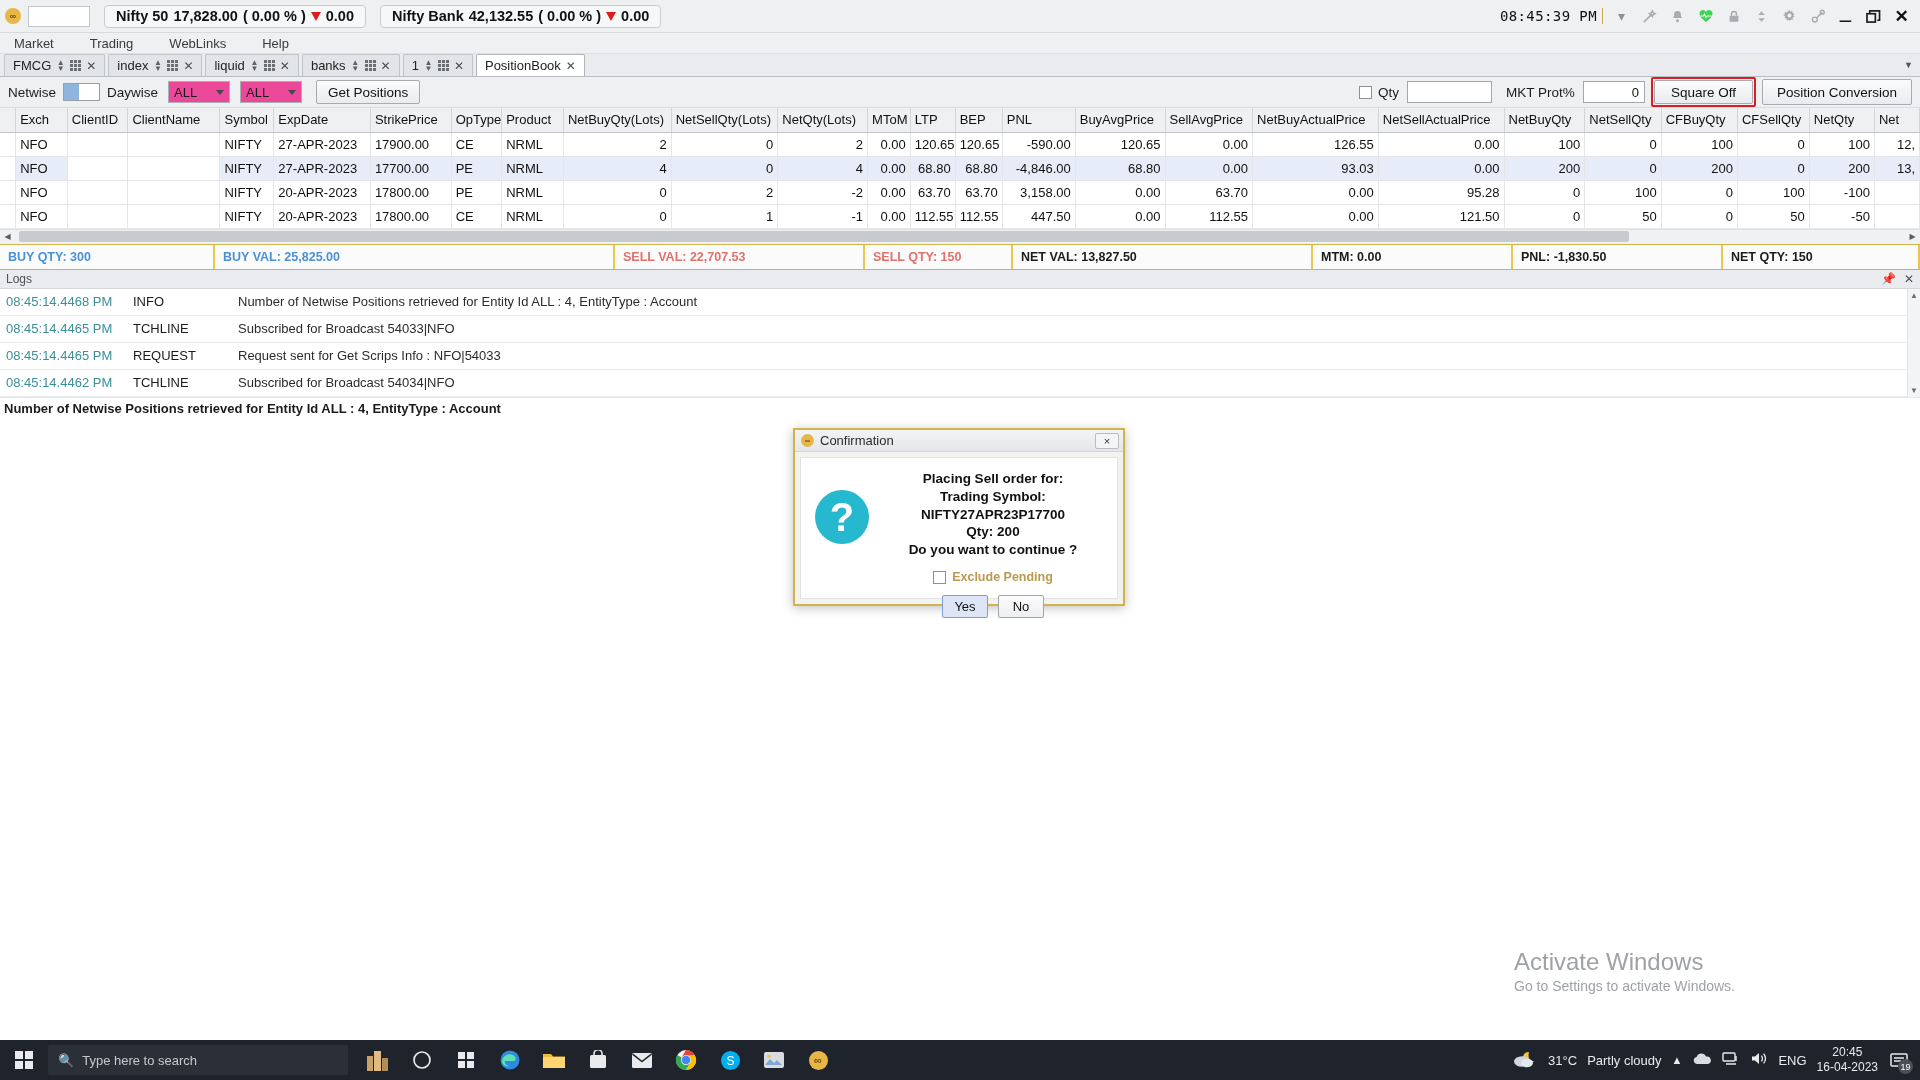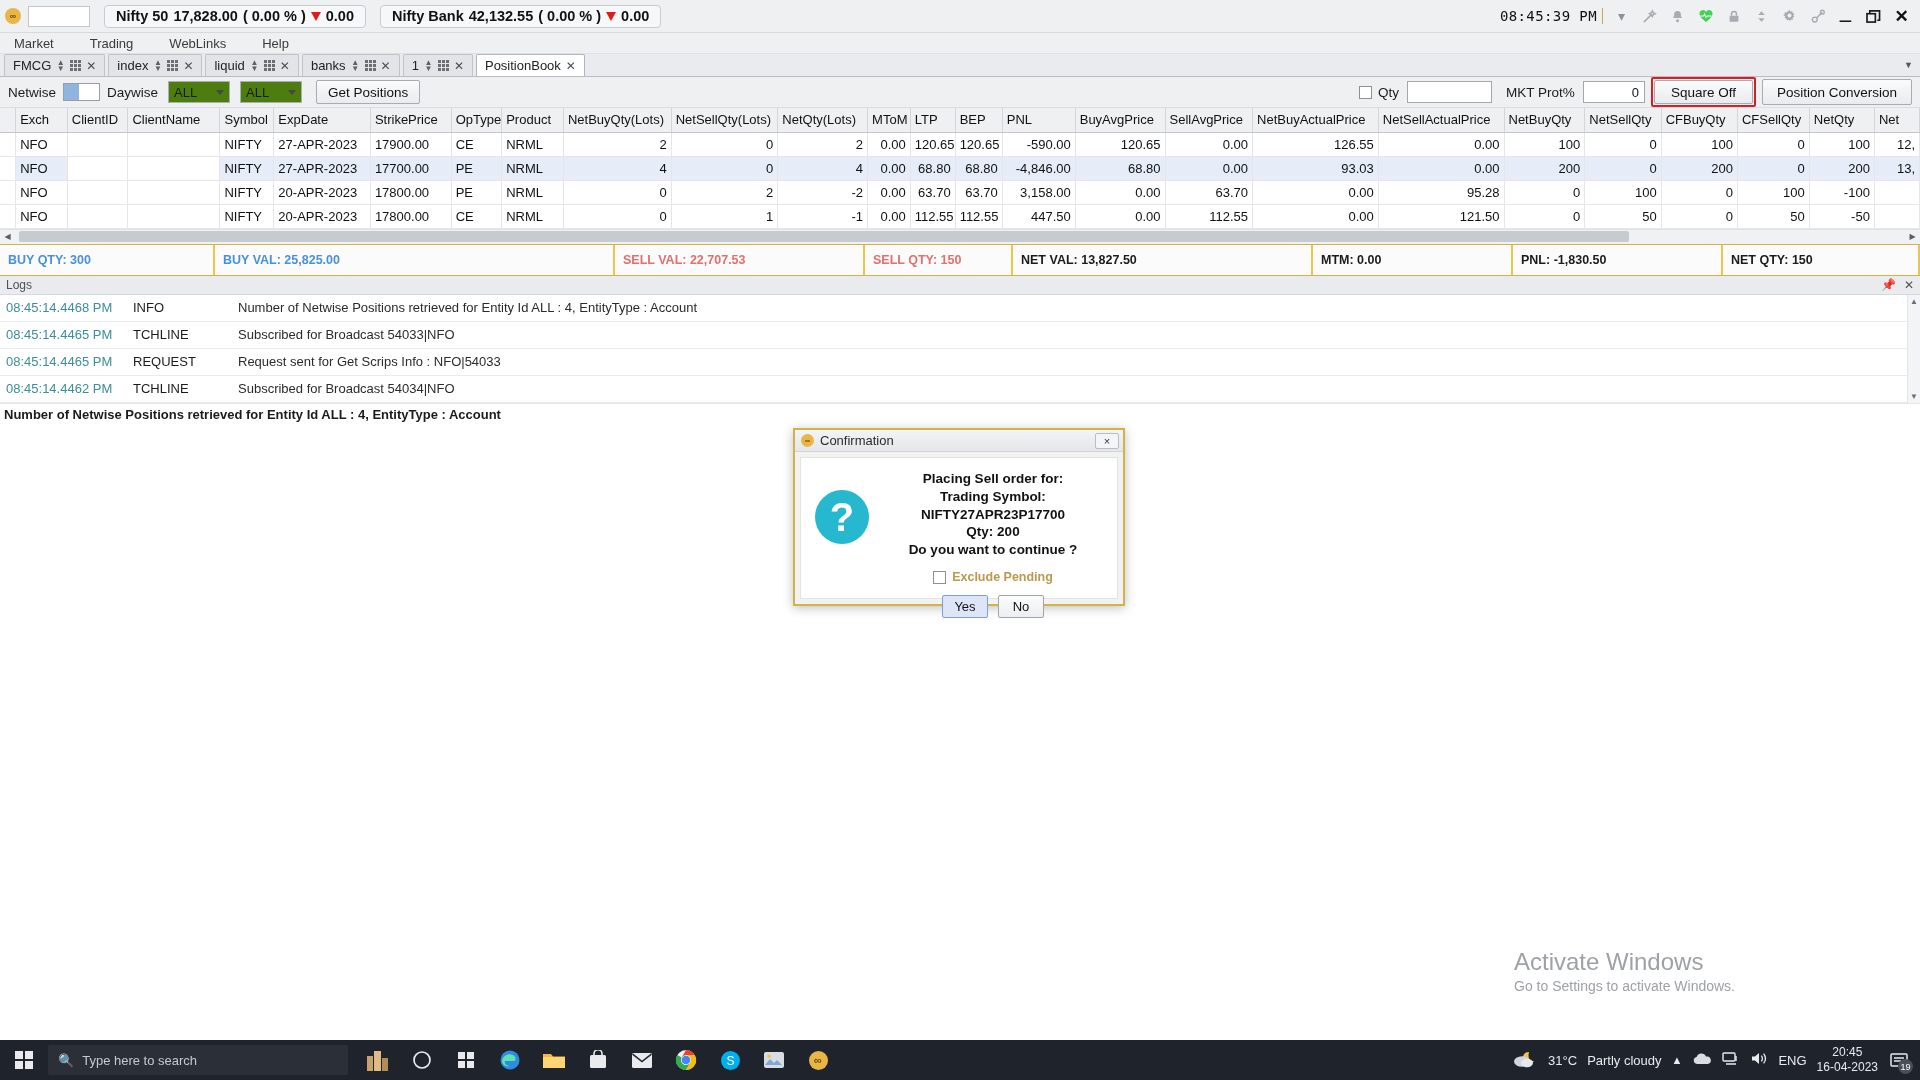--- a/index.html
+++ b/index.html
@@ -114,21 +114,21 @@
     border-bottom: 1px solid #dcdee2;
   }
   .lbl { font-size: 13.5px; color: #1b1b1b; }
   .toggle-sw {
     width: 37px; height: 18px; background: #fff;
     border: 1px solid #9a9da2; margin: 0 7px;
     display: flex; align-items: stretch;
   }
   .toggle-knob { width: 15px; background: #8fb4de; }
   .sel {
-    width: 62px; height: 22px; background: #4d7c0f;
+    width: 62px; height: 22px; background: #ec4899;
     border: 1px solid #acafb4; margin-left: 10px;
     display: flex; align-items: center;
     padding: 0 5px; font-size: 13px; color: #1b1b1b;
     position: relative;
   }
   .sel .caret {
     margin-left: auto; width: 0; height: 0;
     border-left: 4px solid transparent;
     border-right: 4px solid transparent;
     border-top: 5px solid #44474c;
@@ -192,21 +192,21 @@
   }
   .hs-arrow { width: 15px; text-align: center; font-size: 8px; color: #5a5d62; }
   .hs-track { flex: 1; height: 11px; background: #f0f1f3; position: relative; }
   .hs-thumb {
     position: absolute; left: 4px; top: 0;
     width: 1610px; height: 11px; background: #c7cacf; border-radius: 2px;
   }
 
   
   .summary {
-    height: 32px; display: flex; align-items: stretch;
+    height: 26px; display: flex; align-items: stretch;
     background: #fbfbfb;
     border-top: 1px solid #d2b34a; border-bottom: 1px solid #d2b34a;
     font-size: 12.5px; font-weight: bold;
   }
   .sum-cell {
     display: flex; align-items: center;
     padding-left: 8px; border-right: 2px solid #e8c74a;
   }
   .sum-blue { color: #4a90d9; }
   .sum-red  { color: #e0716b; }

